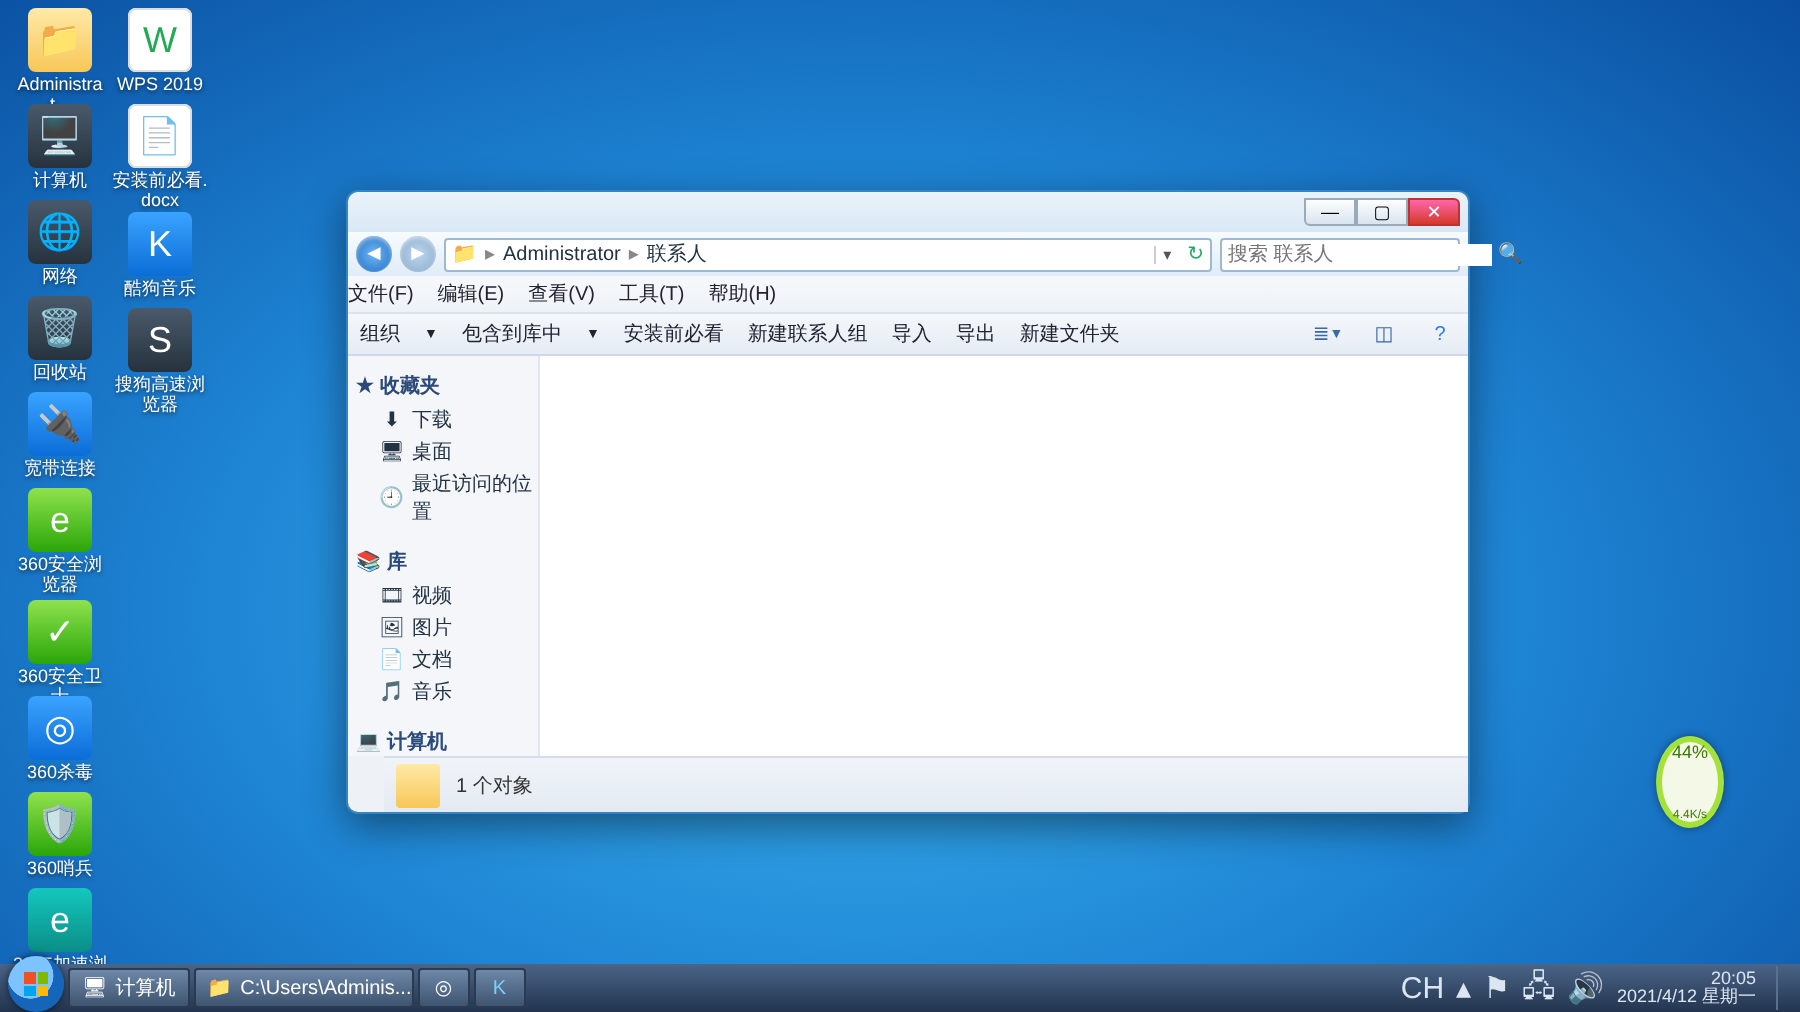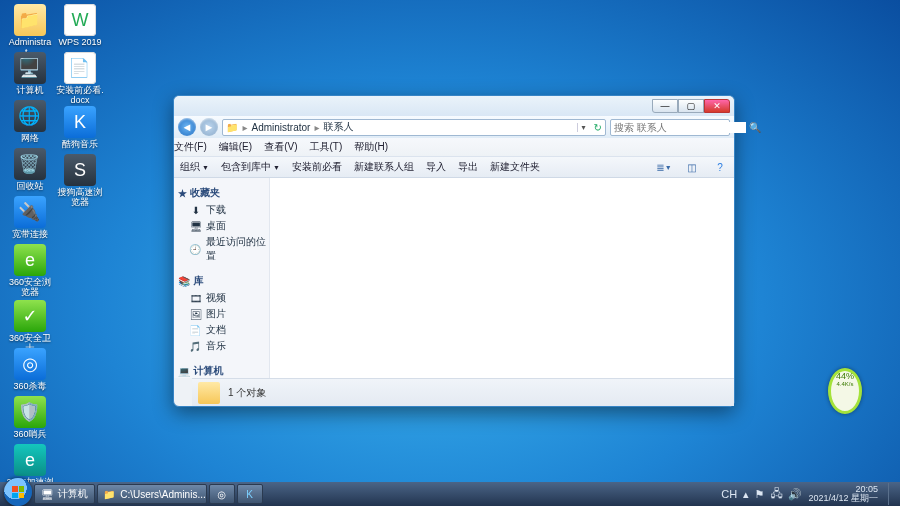--- a/index.html
+++ b/index.html
@@ -14,21 +14,21 @@
 .d-icon .lbl { color: #fff; font-size: 9px; line-height: 1.1; text-shadow: 0 1px 2px rgba(0,0,0,.6); word-break: break-all; }
 .ic-folder { background: linear-gradient(#ffe9a6,#f7c758); }
 .ic-blue   { background: linear-gradient(#3aa3ff,#0b6dd8); color:#fff; }
 .ic-green  { background: linear-gradient(#8fe24d,#2aa60a); color:#fff; }
 .ic-dark   { background: linear-gradient(#4a5a6a,#26323e); color:#fff; }
 .ic-white  { background: #fff; color:#2a5; box-shadow: 0 0 0 1px #ddd inset;}
 .ic-teal   { background: linear-gradient(#14c7bd,#0a8e87); color:#fff;}
 
 .badge { position:absolute; right:38px; top:368px; width:34px; height:46px; border-radius:50%;
   background:#f4f8e6; border:3px solid #a4e23b; box-shadow:0 0 4px rgba(0,0,0,.4);
-  display:flex; flex-direction:column; align-items:center; justify-content:flex-start; font-size:9px; color:#3a7a00;}
+  display:flex; flex-direction:column; align-items:center; justify-content:space-between; font-size:9px; color:#3a7a00;}
 .badge small{font-size:6px;}
 
 .window { position:absolute; left:173px; top:95px; width:562px; height:312px;
   background:#eef2f6; border:1px solid #3784c5; border-radius:6px;
   box-shadow:0 6px 20px rgba(0,0,0,.45); display:flex; flex-direction:column; }
 .titlebar { height:20px; background:linear-gradient(#eaf3fa,#d9e7f5); border-radius:6px 6px 0 0;
   display:flex; align-items:center; justify-content:flex-end; padding:0 4px; }
 .winbtns { display:flex; gap:0; }
 .winbtn { width:26px; height:14px; border:1px solid #9ab; background:linear-gradient(#fdfefe,#d9e4ef);
   font-size:9px; display:flex; align-items:center; justify-content:center; cursor:pointer; }
@@ -43,21 +43,21 @@
 .addr .sep{color:#888;}
 .addr .dd{margin-left:auto; font-size:8px; color:#555; border-left:1px solid #ccd; padding:0 4px; cursor:pointer;}
 .addr .rf{font-size:10px; color:#2a6; cursor:pointer;}
 .search { width:120px; height:17px; background:#fff; border:1px solid #9fb8d2; border-radius:2px; display:flex; align-items:center; padding:0 3px; gap:3px;}
 .search input{border:none; outline:none; flex:1; font-size:10px; color:#888;}
 .search .mag{font-size:10px; color:#5a7aaa;}
 .menubar{height:18px; background:linear-gradient(#f6f8fc,#eef2f6); display:flex; align-items:center; gap:12px; padding:0 0; font-size:10px; color:#223;}
 .menubar span{cursor:pointer;}
 .toolbar{height:22px; background:linear-gradient(#f4f7fb,#e6ecf4); border-top:1px solid #dbe3ee; border-bottom:1px solid #cfd9e6;
   display:flex; align-items:center; gap:12px; padding:0 6px; font-size:10px; color:#223;}
-.toolbar .tb{cursor:pointer; display:flex; align-items:center; gap:2px;}
+.toolbar .tb{cursor:pointer; display:flex; align-items:center; gap:12px;}
 .toolbar .tb .dd{font-size:7px;}
 .toolbar .spacer{flex:1;}
 .toolbar .ricon{width:16px; height:16px; display:flex; align-items:center; justify-content:center; cursor:pointer; color:#3a6aa8;}
 .body{flex:1; display:flex; background:#fff; min-height:0;}
 .sidebar{width:96px; background:#f4f6fa; border-right:1px solid #e2e7ef; overflow:auto; font-size:10px; padding:4px 2px;}
 .sb-group{color:#2a4a7a; font-weight:bold; margin:4px 0 2px 2px; display:flex; align-items:center; gap:3px; cursor:pointer;}
 .sb-item{display:flex; align-items:center; gap:4px; padding:1px 0 1px 14px; color:#234; cursor:pointer;}
 .sb-item .ic2{width:12px; height:12px; display:flex; align-items:center; justify-content:center; font-size:10px;}
 .content{flex:1; padding:6px; position:relative;}
 .file{display:flex; align-items:center; gap:6px; font-size:10px; color:#222; cursor:pointer; padding:2px;}
@@ -70,21 +70,21 @@
 .startbtn{width:28px; height:28px; margin-top:-4px; border-radius:50%;
   background:radial-gradient(circle at 40% 35%,#fff 0 6%,#7cc3ff 7% 46%,#1566bb 47% 100%);
   box-shadow:0 0 4px rgba(0,0,0,.6); cursor:pointer; display:flex; align-items:center; justify-content:center;}
 .startflag{width:12px;height:12px;display:grid;grid-template-columns:1fr 1fr;grid-template-rows:1fr 1fr;gap:1px;}
 .startflag div:nth-child(1){background:#f25022;} .startflag div:nth-child(2){background:#7fba00;}
 .startflag div:nth-child(3){background:#00a4ef;} .startflag div:nth-child(4){background:#ffb900;}
 .taskitem{height:20px; padding:0 6px; background:linear-gradient(#6e88a8,#3e5470); border:1px solid #2a3a50;
   border-radius:2px; color:#fff; font-size:10px; display:flex; align-items:center; gap:4px; cursor:pointer; max-width:110px; overflow:hidden; white-space:nowrap;}
 .taskitem.ic-only{width:26px; justify-content:center; padding:0;}
 .tray{margin-left:auto; display:flex; align-items:center; gap:6px; color:#dce6f2; font-size:9px;}
-.tray .ti{cursor:pointer; font-size:11px;}
+.tray .ti{cursor:pointer; font-size:15px;}
 .clock{display:flex; flex-direction:column; align-items:flex-end; line-height:1; font-size:9px;}
 .showdesk{width:8px; height:22px; margin-left:4px; border-left:1px solid #5a708c; cursor:pointer;}
 </style>
 </head>
 <body>
 
 <div class="desktop">
   <div class="d-icon" style="left:6px; top:4px">
       <div class="ic ic-folder">📁</div>
       <div class="lbl">Administrat...</div>

